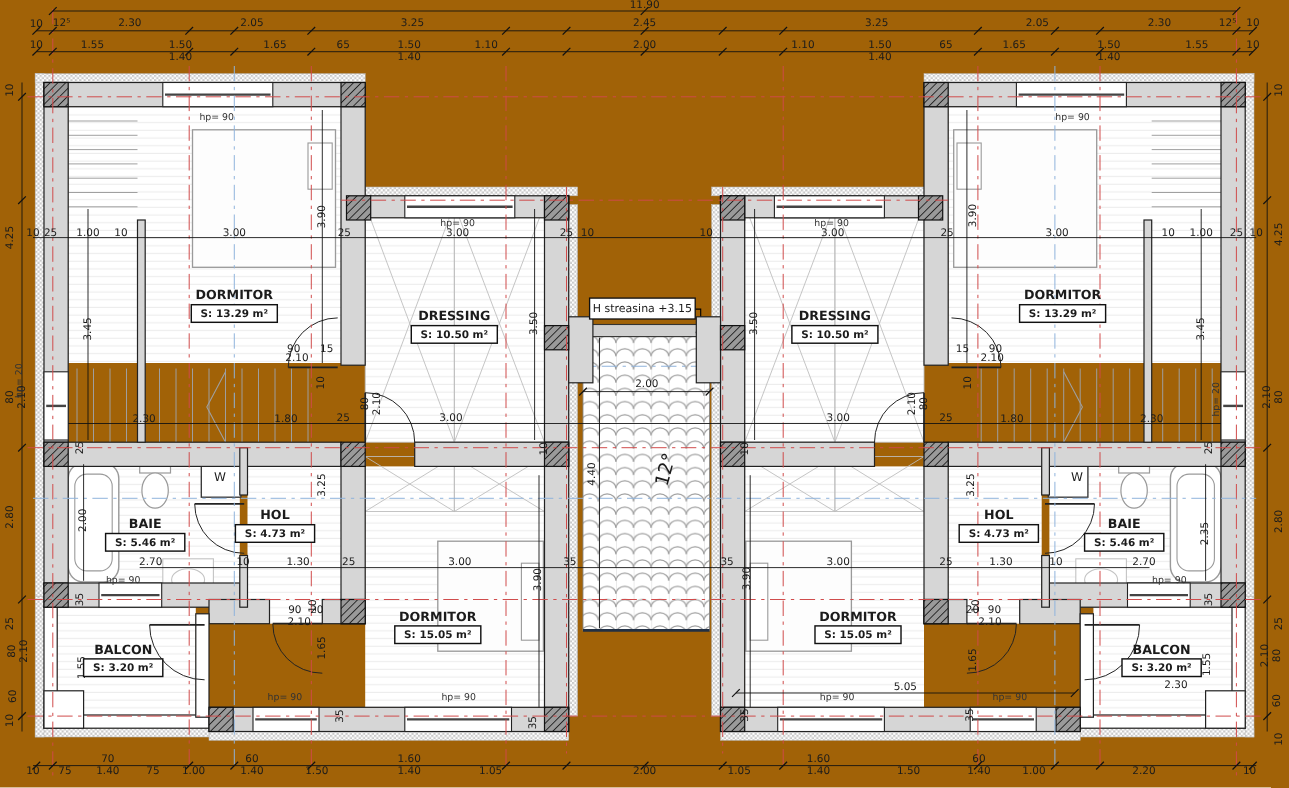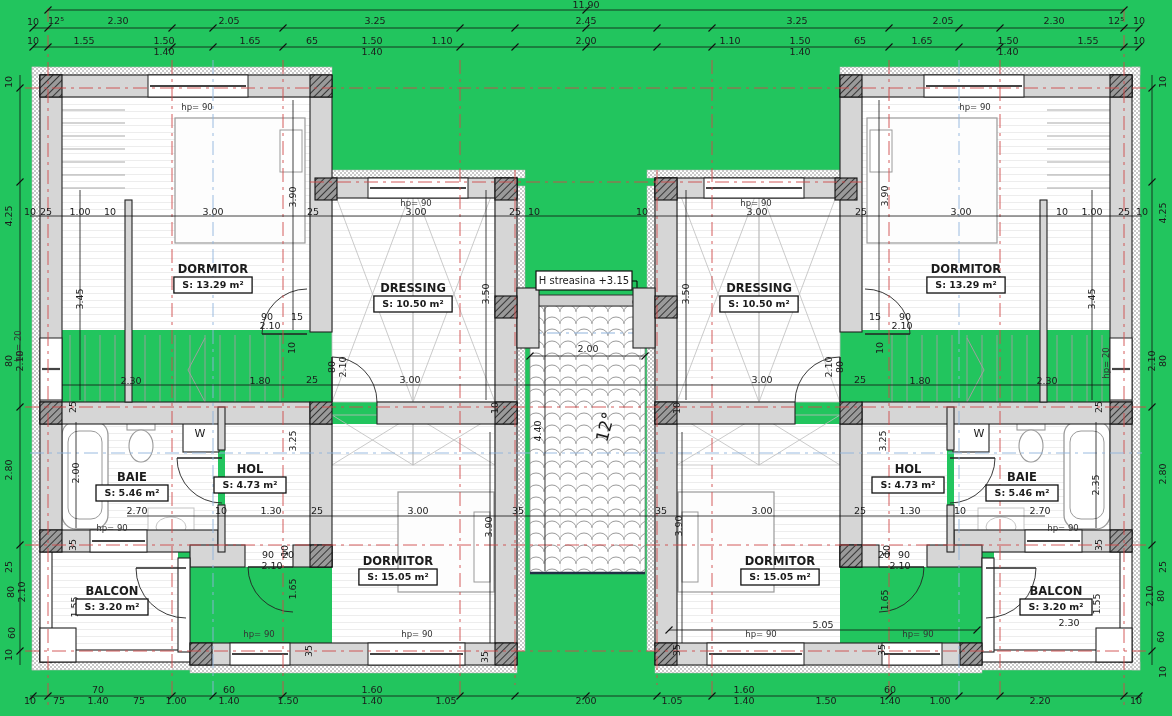--- a/index.html
+++ b/index.html
@@ -1,16 +1,16 @@
 <!DOCTYPE html>
 <html><head>
 <meta charset="utf-8">
 <style>
   html,body{margin:0;padding:0;background:#ffffff;}
-  #stage{position:relative;width:1172px;height:716px;background:#22c55e;overflow:hidden;
+  #stage{position:relative;width:1172px;height:716px;background:#a16207;overflow:hidden;
          font-family:"DejaVu Sans", sans-serif;text-align:center;}
   svg text{font-family:"DejaVu Sans", sans-serif;}
 </style>
 </head>
 <body>
 
 <div id="stage">
   <svg id="plan" width="1172" height="716" viewBox="0 0 1172 716">
     <defs>
       <pattern id="hatchP" width="5" height="5" patternUnits="userSpaceOnUse" patternTransform="rotate(45)">

